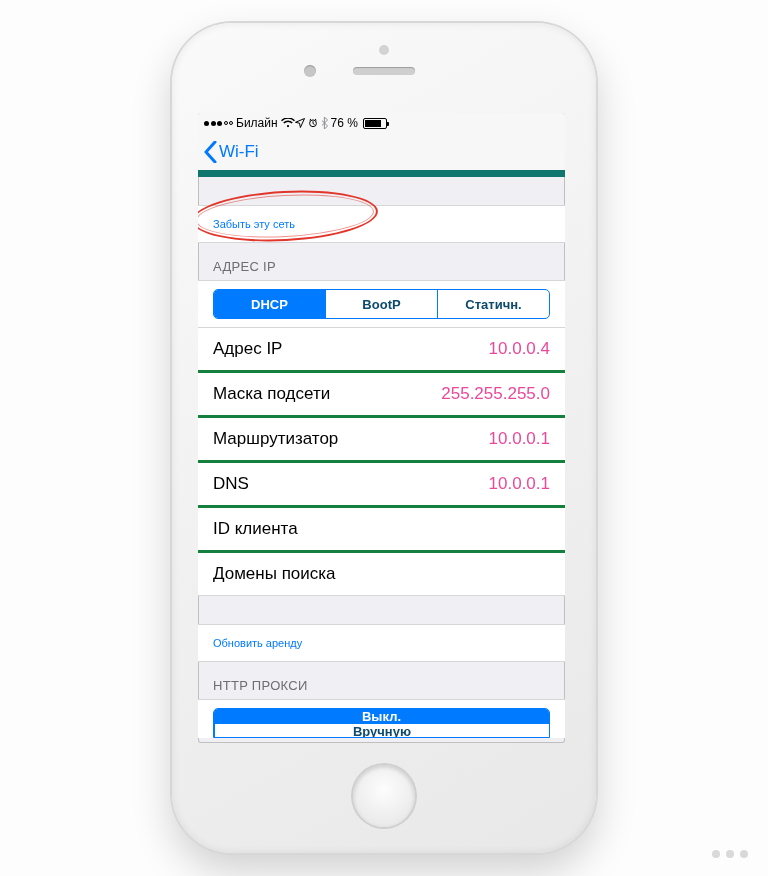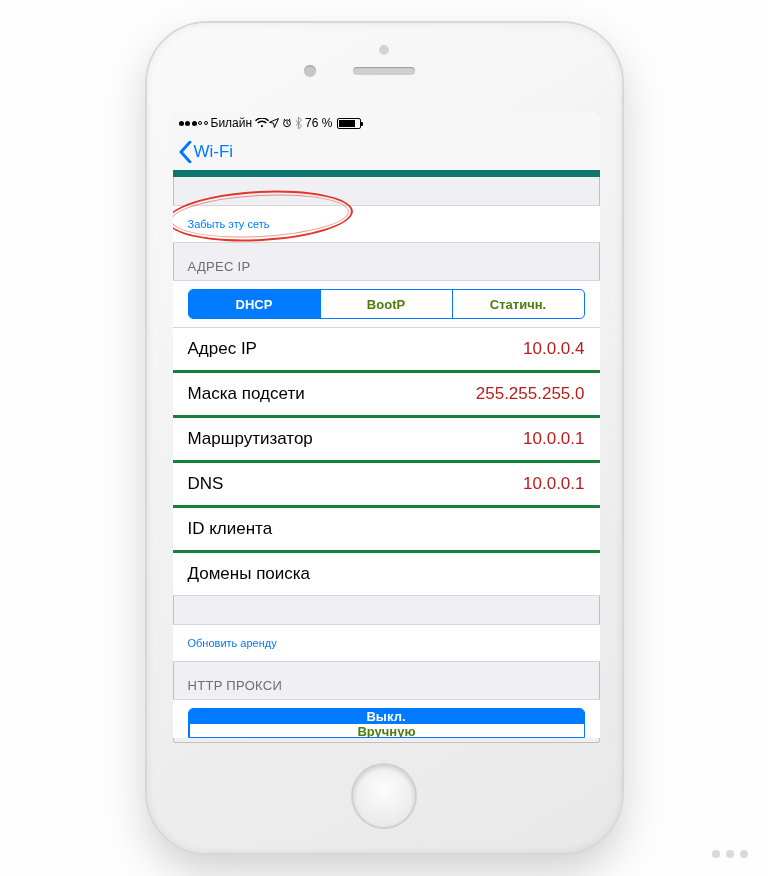--- a/index.html
+++ b/index.html
@@ -9,26 +9,26 @@
     width:768px; height:876px;
     display:flex; align-items:center; justify-content:center;
     position:relative;
   }
   
   .dots { position:absolute; right:20px; bottom:18px; display:flex; gap:6px; }
   .dots span { width:8px; height:8px; background:#d9d9d9; border-radius:50%; }
 
   
   .phone {
-    width:475px; height:830px;
+    width:424px; height:830px;
     border-radius:60px;
     background:linear-gradient(150deg,#fafafa,#e8e8e8);
     box-shadow:0 0 0 2px #d7d7d7, 0 18px 40px rgba(0,0,0,.18), inset 0 0 8px rgba(0,0,0,.08);
     position:relative;
-    padding:90px 22px 110px 26px;
+    padding:90px 31px 110px 26px;
   }
   .speaker { position:absolute; top:44px; left:50%; transform:translateX(-50%); width:62px; height:8px; border-radius:4px; background:#cfcfcf; box-shadow:inset 0 1px 1px rgba(0,0,0,.25);}
   .camera { position:absolute; top:42px; left:calc(50% - 80px); width:12px; height:12px; border-radius:50%; background:#c6c6c6; box-shadow:inset 0 1px 1px rgba(0,0,0,.25);}
   .sensor { position:absolute; top:22px; left:50%; transform:translateX(-50%); width:10px; height:10px; border-radius:50%; background:#d3d3d3;}
   .home  { position:absolute; bottom:26px; left:50%; transform:translateX(-50%); width:62px; height:62px; border-radius:50%; background:radial-gradient(circle at 50% 40%,#fdfdfd,#e3e3e3); box-shadow:0 0 0 2px #cfcfcf, inset 0 2px 4px rgba(0,0,0,.15);}
   .screen {
     width:100%; height:100%;
     background:#efeff4;
     border-radius:3px;
     box-shadow:inset 0 0 0 1px #bfbfbf;
@@ -56,29 +56,29 @@
   .nav .title { position:absolute; left:0; right:0; text-align:center; font-weight:600; font-size:17px; pointer-events:none;}
 
   .content { flex:1; overflow:hidden; }
 
   .group-gap { height:28px; }
   .cell { background:#fff; border-top:1px solid #d6d6d6; border-bottom:1px solid #d6d6d6; padding:12px 15px; display:flex; justify-content:space-between; align-items:center; font-size:11px;}
   .action { color:#007aff; }
   .header-label { font-size:13px; color:#6d6d72; padding:16px 15px 6px; text-transform:uppercase; letter-spacing:.3px;}
 
   .seg { margin:0 15px 0 15px; display:flex; border:1px solid #007aff; border-radius:5px; overflow:hidden; background:#fff; height:30px; }
-  .seg > div { flex:1; text-align:center; font-size:13px; color:#4d7c0f; display:flex; align-items:center; justify-content:center;}
+  .seg > div { flex:1; text-align:center; font-size:13px; color:#0c4a6e; display:flex; align-items:center; justify-content:center;}
   .seg > div + div { border-left:1px solid #007aff; }
   .seg > div.sel { background:#007aff; color:#fff; }
 
   .seg-wrapper { background:#fff; border-top:1px solid #d6d6d6; padding:8px 0;font-weight:bold;}
   .list { background:#fff; border-bottom:1px solid #d6d6d6;}
   .row { padding:11px 15px; display:flex; justify-content:space-between; border-top:3px solid #15803d; font-size:17px;}
   .row:first-child { border-top:1px solid #d6d6d6;}
-  .row .v { color:#b91c1c; }
+  .row .v { color:#ec4899; }
 
   
   .highlight {
     position:absolute;
     border:2.5px solid #e2362b;
     border-radius:50%;
     transform:rotate(-3deg);
     pointer-events:none;
   }
   .highlight::after{

